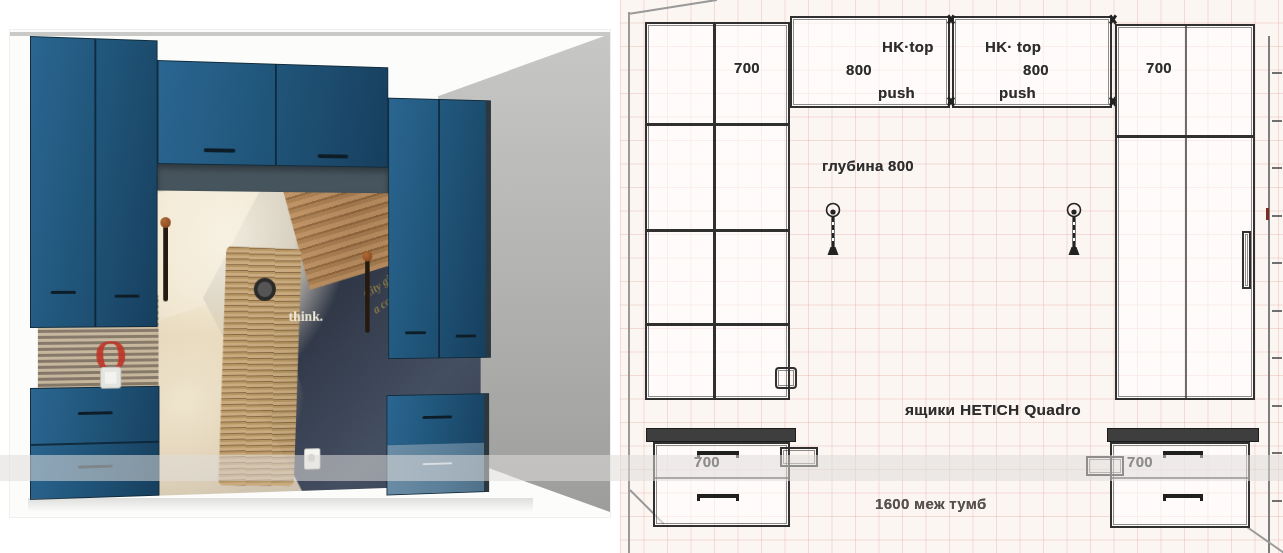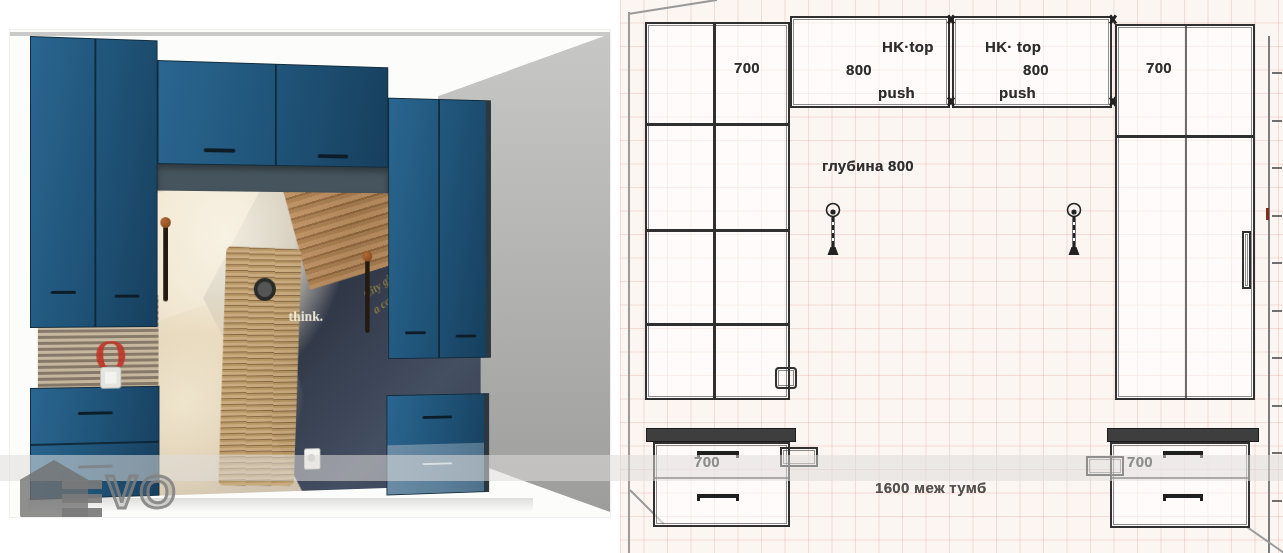--- a/index.html
+++ b/index.html
@@ -90,21 +90,21 @@
   .wf{position:absolute;border:2px solid #303030;box-sizing:border-box;background:rgba(255,255,255,.55);}
   .wf::after{content:"";position:absolute;inset:1px;border:1px solid rgba(48,48,48,.55);pointer-events:none;}
   .wline{position:absolute;background:#303030;}
   .wline-thin{position:absolute;background:rgba(48,48,48,.7);}
   .slab{position:absolute;background:#3e3e3e;border:1px solid #1d1d1d;box-sizing:border-box;}
   .whandle{position:absolute;height:4px;background:#1f1f1f;border-radius:2px;}
   .whandle::before,.whandle::after{content:"";position:absolute;top:0;width:3px;height:7px;background:#1f1f1f;}
   .whandle::before{left:0;} .whandle::after{right:0;}
   .lbl{position:absolute;font:700 15px "Liberation Sans",sans-serif;color:#2d2d2d;
        white-space:nowrap;letter-spacing:.3px;text-shadow:0 0 .6px rgba(45,45,45,.55);}
-  .lbl-muted{color:#55504c;}
+  .lbl-muted{color:#55504c;margin-top:16px;}
   .hmark{position:absolute;width:10px;height:3px;background:#222;transform:rotate(55deg);}
   .hmark::after{content:"";position:absolute;left:0;top:0;width:10px;height:3px;background:#222;transform:rotate(-110deg);}
   .wallline{position:absolute;background:#9a9a9a;}
   .tick{position:absolute;width:10px;height:2px;background:#6f6f6f;}
   .red-dash{position:absolute;left:646px;top:208px;width:3px;height:12px;background:#7e2c22;}
   .lamp{position:absolute;width:16px;height:58px;}
 
   
   .band{position:absolute;left:0;top:455px;width:1283px;height:26px;
         background:rgba(223,221,218,.55);z-index:60;pointer-events:none;}
@@ -171,29 +171,20 @@
 
       <div class="tall-handle" style="left:138px;top:188px;"></div>
       <div class="tall-handle" style="left:358px;top:222px;"></div>
 
       <div class="abs switch-3d"></div>
       <div class="abs socket-3d"></div>
     </div>
 
     <div class="abs floor-shade"></div>
 
-    <div class="abs evo" aria-label="EVO">
-      <div class="abs evo-hex"></div>
-      <div class="abs evo-e">
-        <div></div>
-          <div></div>
-          <div></div>
-      </div>
-      <div class="abs evo-vo">VO</div>
-    </div>
   </section>
 
   <section class="right-panel">
 
     <div class="wallline" style="left:8px;top:12px;width:2px;height:541px;"></div>
     <div class="wallline" style="left:8px;top:13px;width:90px;height:2px;transform:rotate(-9deg);transform-origin:left center;"></div>
     <div class="wallline" style="left:10px;top:489px;width:48px;height:2px;transform:rotate(45deg);transform-origin:left center;"></div>
     <div class="wallline" style="left:648px;top:36px;width:2px;height:517px;background:#7d7d7d;"></div>
     <div class="wallline" style="left:627px;top:526px;width:45px;height:2px;transform:rotate(35deg);transform-origin:left center;"></div>
     <div class="tick" style="left:652px;top:72px;"></div>
@@ -268,20 +259,21 @@
     <div class="lbl" style="left:258px;top:84px;">push</div>
 
     <div class="lbl" style="left:365px;top:38px;">HK· top</div>
     <div class="lbl" style="left:403px;top:61px;">800</div>
     <div class="lbl" style="left:379px;top:84px;">push</div>
 
     <div class="lbl" style="left:512px;top:59px;width:54px;text-align:center;">700</div>
 
     <div class="lbl" style="left:202px;top:157px;">глубина 800</div>
 
+    <div class="lbl" style="left:285px;top:401px;font-size:15.5px;">ящики HETICH Quadro</div>
 
     <div class="lbl lbl-muted" style="left:255px;top:479px;">1600 меж тумб</div>
 
     <div class="lbl" style="left:74px;top:453px;">700</div>
     <div class="lbl" style="left:507px;top:453px;">700</div>
   </section>
 
   <div class="band"></div>
 </div>
 

